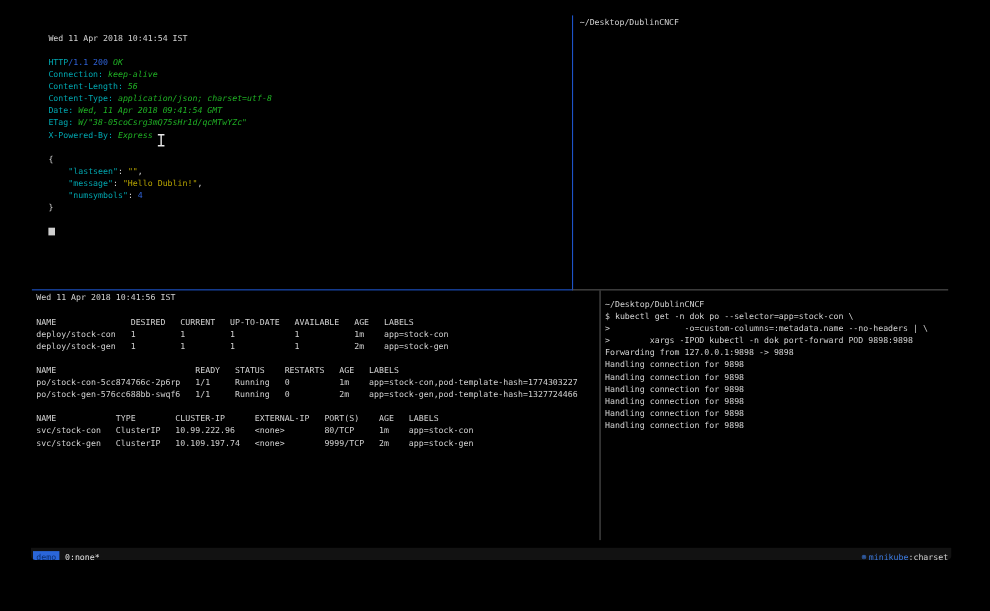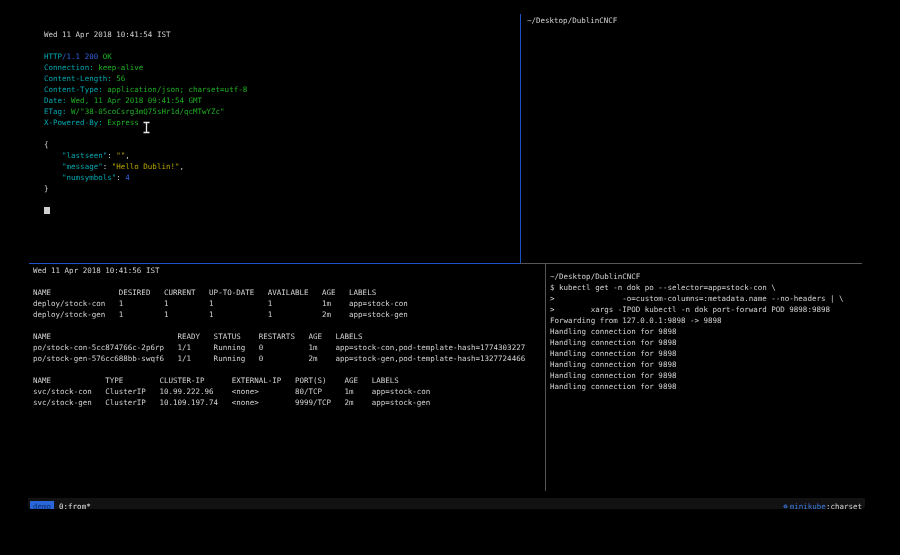--- a/index.html
+++ b/index.html
@@ -24,21 +24,21 @@
   .tl{left:1px;top:14px;width:491px;height:248px;padding:15px 0 0 4px;margin-left:11px;}
   .tr{left:494px;top:14px;width:343px;height:248px;padding:1px 0 0 5px;}
   .bl{left:1px;top:265px;width:515px;height:226px;padding:0 0 0 4px;}
   .br{left:519px;top:265px;width:318px;height:226px;padding:6px 0 0 3px;}
   .div-v,.div-h{position:absolute;}
   .div-v.top{left:492px;top:14px;width:1px;height:250px;background:var(--border_active);}
   .div-h.blue{left:1px;top:263px;width:491px;height:1px;background:var(--border_active);}
   .div-h.gray{left:492px;top:263px;width:342px;height:1px;background:var(--border_inactive);}
   .div-v.bottom{left:517px;top:264px;width:1px;height:227px;background:var(--border_inactive);}
   .tline{white-space:pre;}
-  .c-white{color:var(--white);} .c-cyan{color:var(--cyan);text-align:center;} .c-green{color:var(--green);}
+  .c-white{color:var(--white);} .c-cyan{color:var(--cyan);text-align:center;} .c-green{color:var(--green);font-style:italic;}
   .c-yellow{color:var(--yellow);} .c-blue{color:var(--blue);}
   .cursor-block{display:inline-block;width:6px;height:7px;background:#cfcfcf;vertical-align:-1px;}
   .ibeam{position:absolute;left:114px;top:121px;}
   .statusbar{position:absolute;left:0;top:498px;width:100%;height:16px;background:#121212;
              display:flex;align-items:center;font-size:7.5px;color:var(--white);padding:0;}
   .chip{background:var(--status_session_bg);color:var(--status_session_fg);
         padding:1px 3px;margin-left:2px;}
   .winlabel{margin-left:5px;color:#e0e0e0;}
   .spacer{flex:1;}
   .kicon{color:var(--kube_blue);margin-right:2px;}
@@ -63,21 +63,21 @@
       <div class="div-v bottom"></div>
 
       <svg class="ibeam" width="9" height="13" viewBox="0 0 9 13">
         <path d="M1.5 1.5 H7.5 M4.5 1.5 V11.5 M1.5 11.5 H7.5" stroke="#e8e8e8" stroke-width="1.3" fill="none"></path>
       </svg>
     </div>
 
 
     <div class="statusbar">
       <span class="chip">demo</span>
-      <span class="winlabel">0:from*</span>
+      <span class="winlabel">0:none*</span>
       <span class="spacer"></span>
       <span class="kicon">☸</span>
       <span class="kctx">minikube</span>
       <span class="kns">:charset</span>
     </div>
 
   </div>
 </div>
 
 </body></html>

